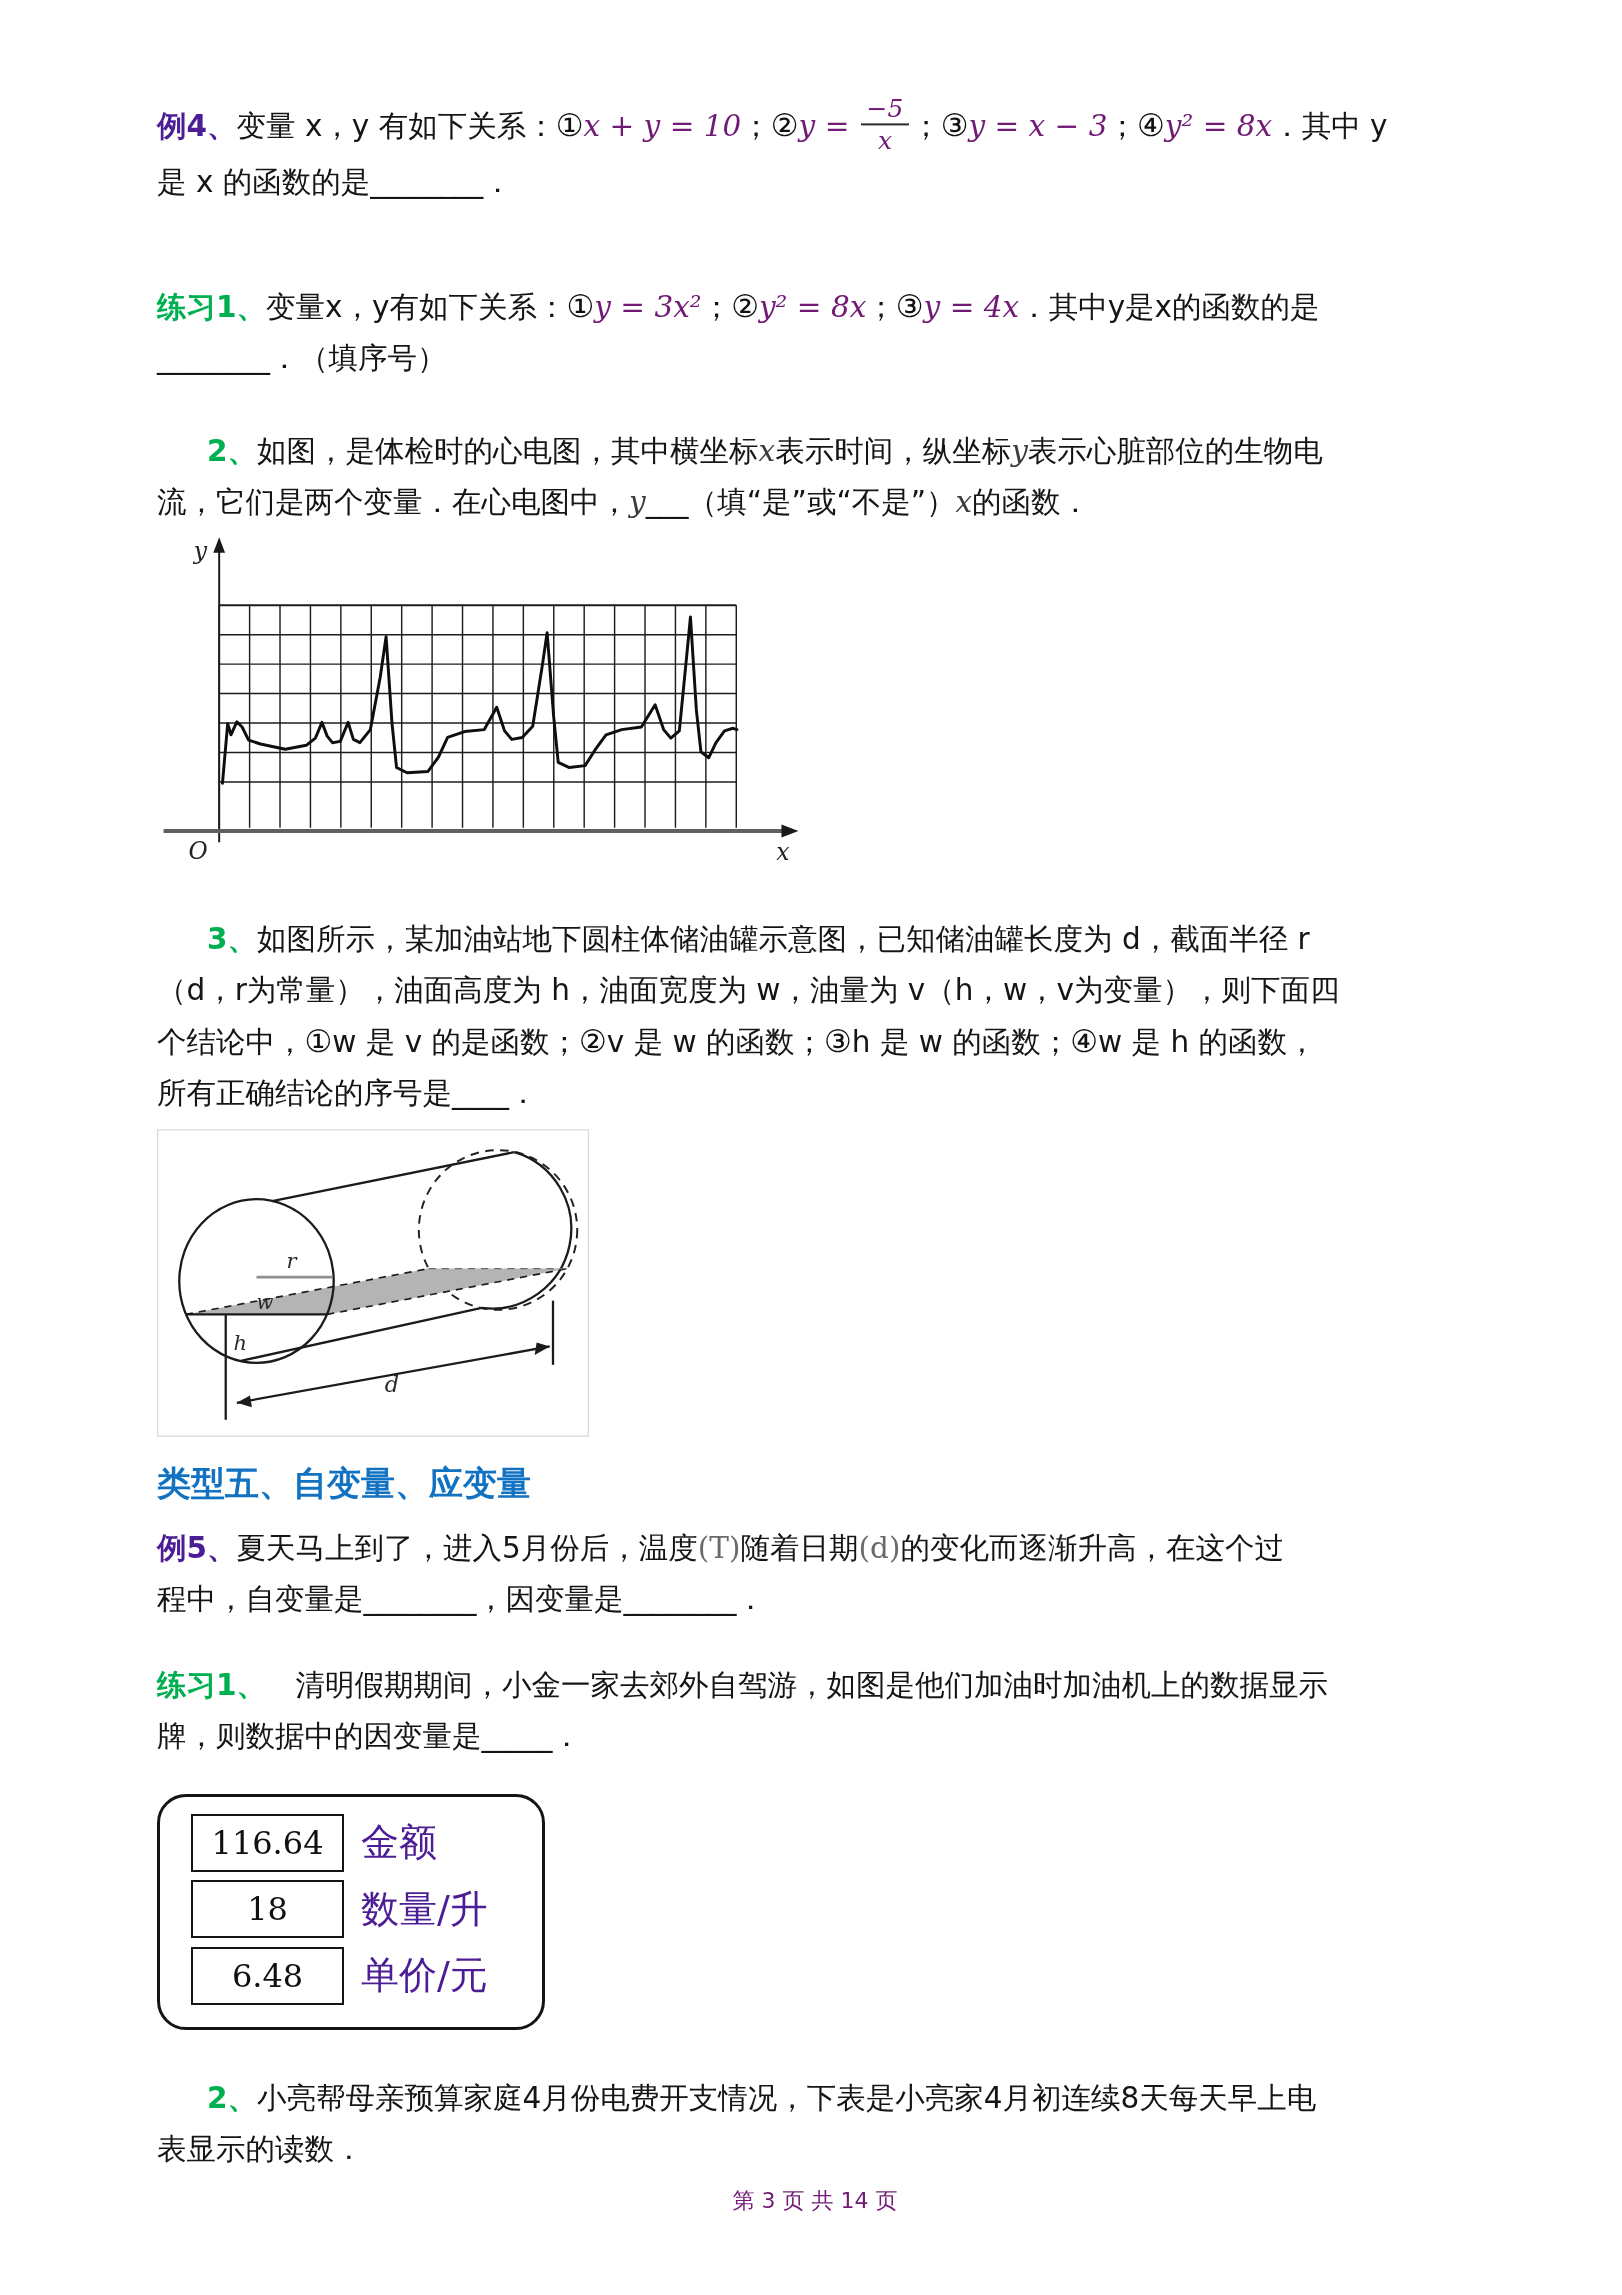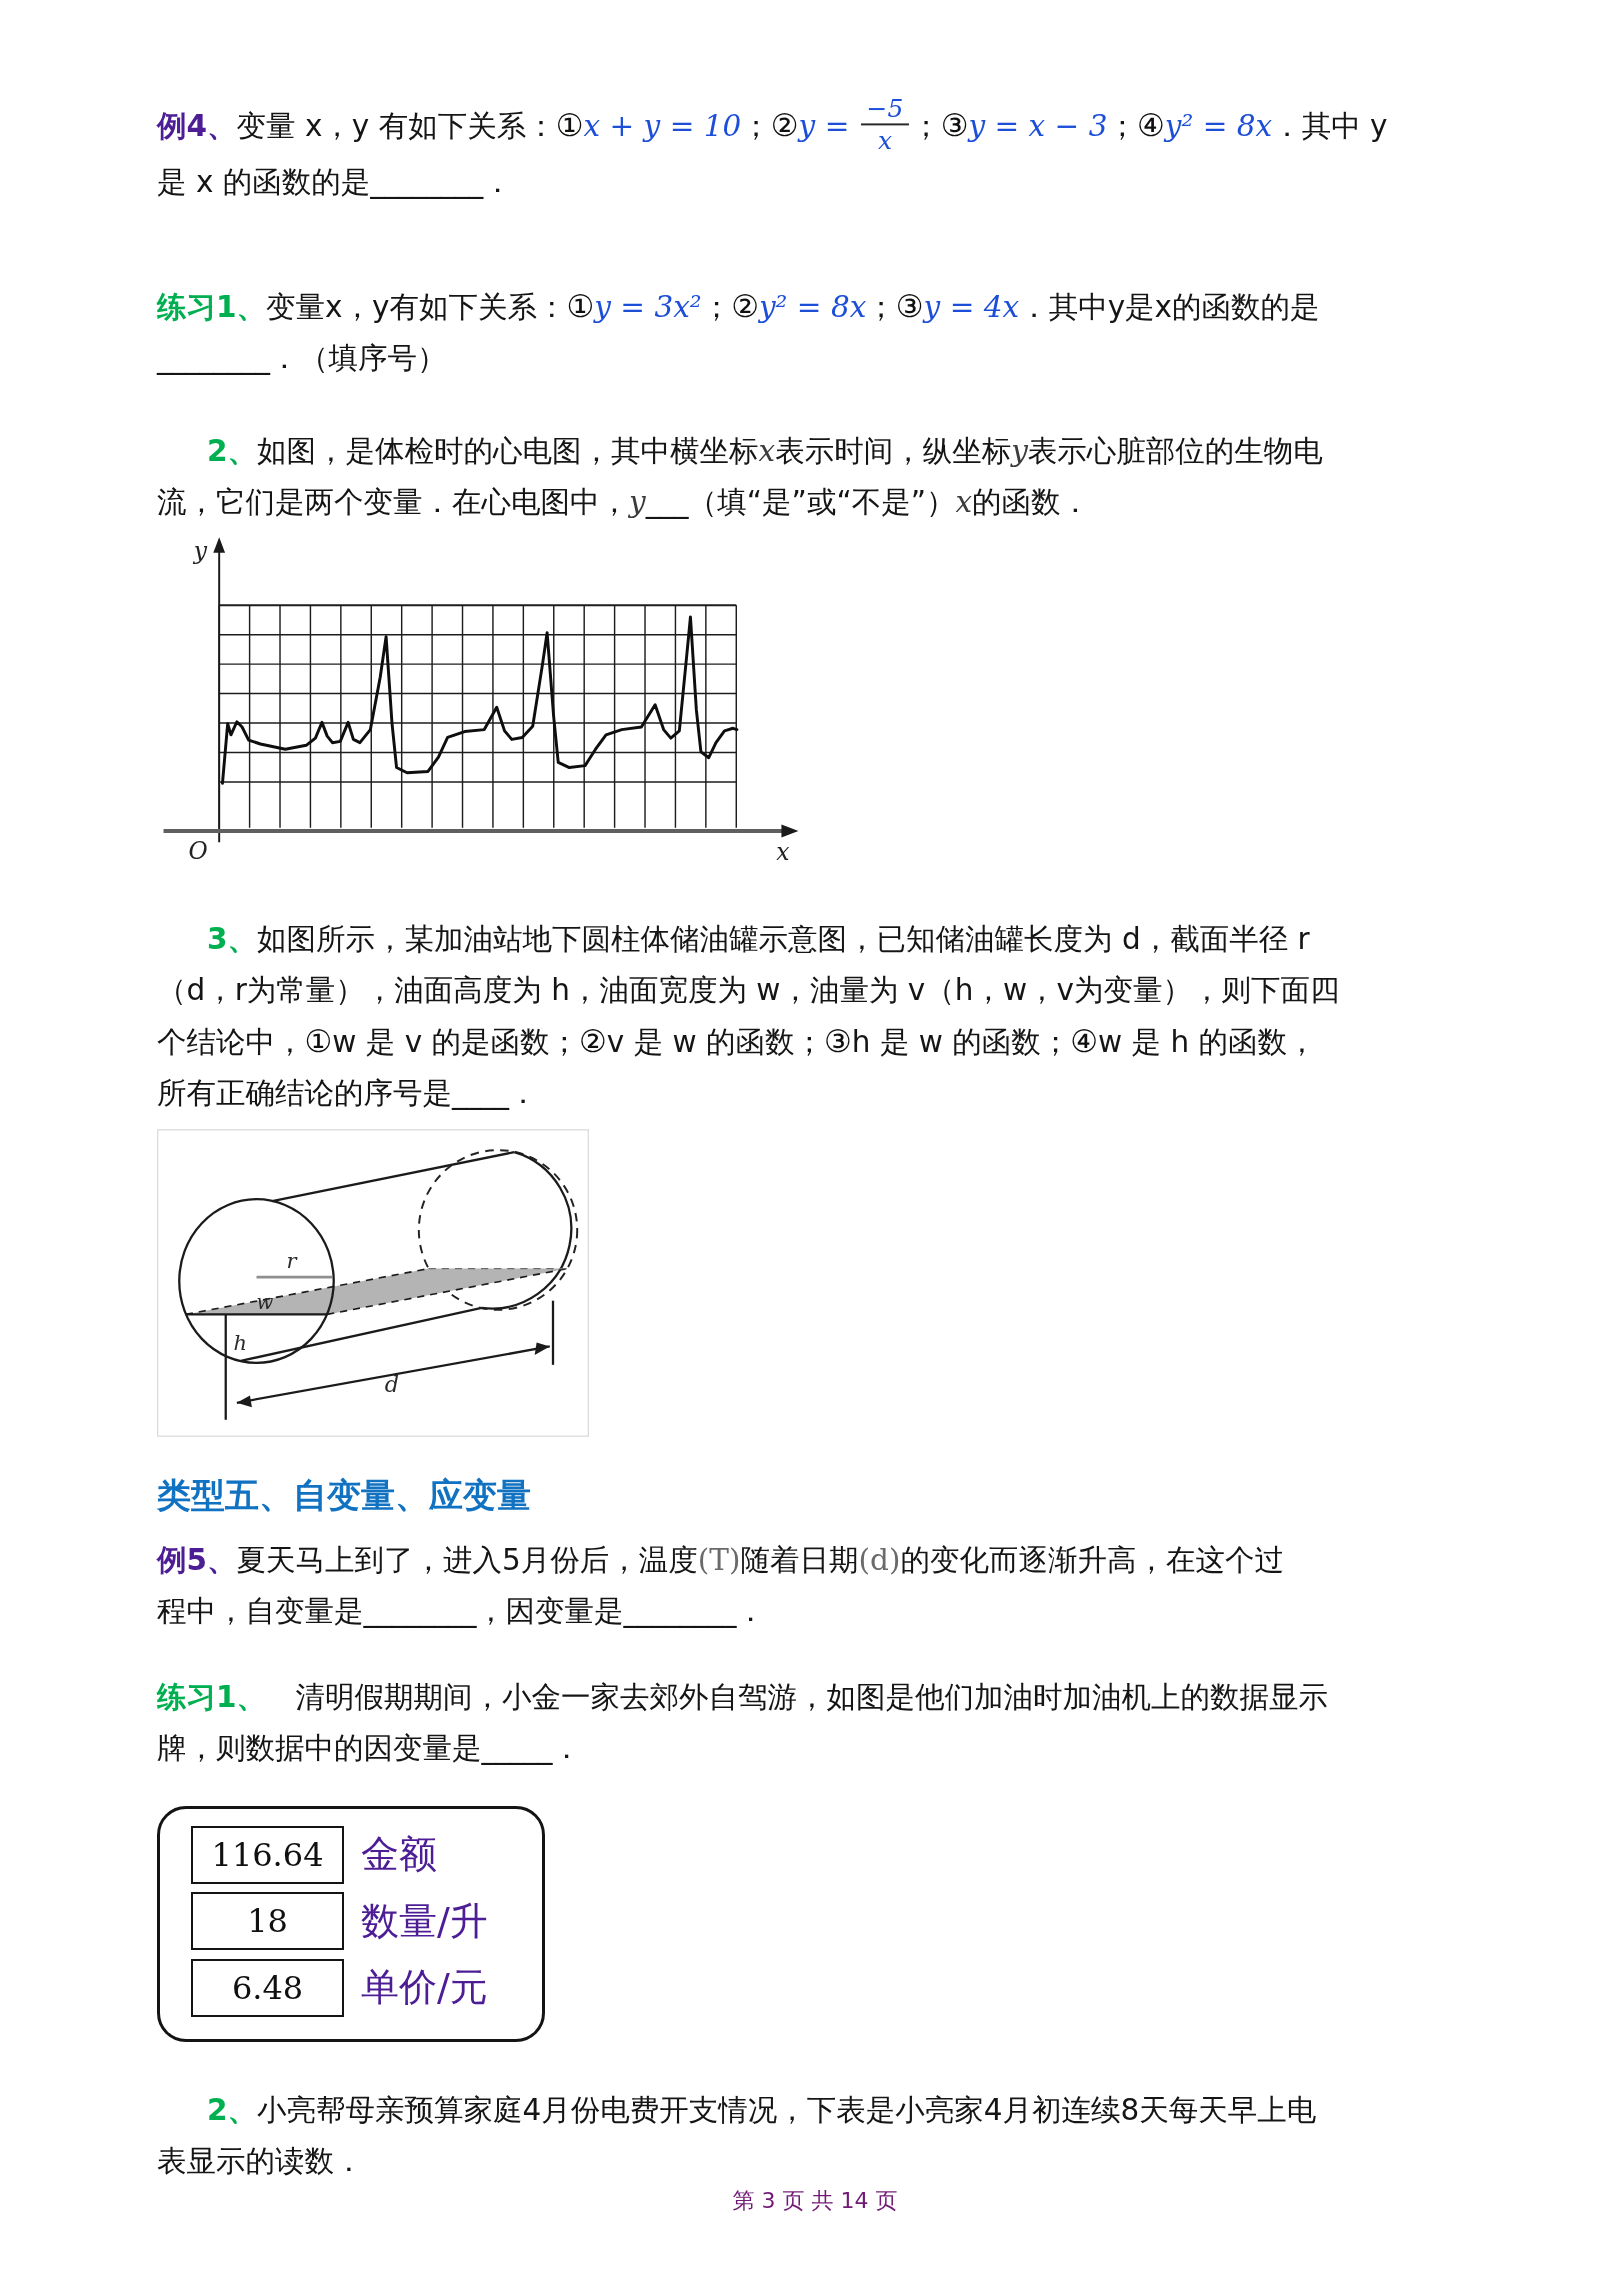--- a/index.html
+++ b/index.html
@@ -5,21 +5,21 @@
   html,body{margin:0;padding:0;}
   body{
     width:1622px;height:2295px;background:#ffffff;position:relative;
     font-family:"DejaVu Sans",sans-serif;color:#111;overflow:hidden;
   }
   .content{position:absolute;left:157px;top:98px;width:1313px;}
   .para{font-size:29.5px;line-height:51px;margin:0;color:#151515;}
   .indent{text-indent:50px;}
   .lbl-red{color:#4c1d95;font-weight:700;}
   .lbl-green{color:#00B050;font-weight:700;}
-  .fm{font-family:"DejaVu Serif",serif;font-style:italic;color:#1d4ed8;}
+  .fm{font-family:"DejaVu Serif",serif;font-style:italic;color:#701a75;}
   .circ{font-family:"DejaVu Serif",serif;font-style:normal;font-size:31px;color:#10100f;}
   .var{font-family:"DejaVu Serif",serif;font-style:italic;color:#3c3c3c;}
   .pvar{font-family:"DejaVu Serif",serif;font-style:normal;color:#6a6a6a;}
   .blank{letter-spacing:-0.7px;}
   .frac{display:inline-flex;flex-direction:column;text-align:center;vertical-align:middle;
         line-height:1.08;font-size:25px;margin:0 2.6px;transform:translateY(-2.6px);}
   .frac .num{border-bottom:2.6px solid #2a2a2a;padding:0 5.2px 1.3px 5.2px;}
   .frac .den{padding-top:1.3px;}
   .heading{font-size:34px;line-height:42px;font-weight:700;color:#1272C2;margin:0;}
   .fig{margin:0;}
@@ -34,21 +34,21 @@
   .pump-label{margin-left:17px;font-size:38px;color:#4c1d95;}
   .footer{position:absolute;left:4px;top:2186px;width:100%;text-align:center;
           font-size:22px;color:#701a75;}
   .footer span{margin:0;}
   
   .m-prac1{margin-top:73px;}
   .m-item2{margin-top:42px;}
   .m-ecg{margin-top:5.2px;}
   .m-item3{margin-top:48px;}
   .m-tank{margin-top:10.5px;}
-  .m-head{margin-top:35px;}
+  .m-head{margin-top:23px;}
   .m-ex5{margin-top:18.3px;}
   .m-prac51{margin-top:35px;}
   .m-pump{margin-top:32px;}
   .m-item52{margin-top:43px;}
 </style>
 </head>
 <body>
 
 <div class="content">
 

